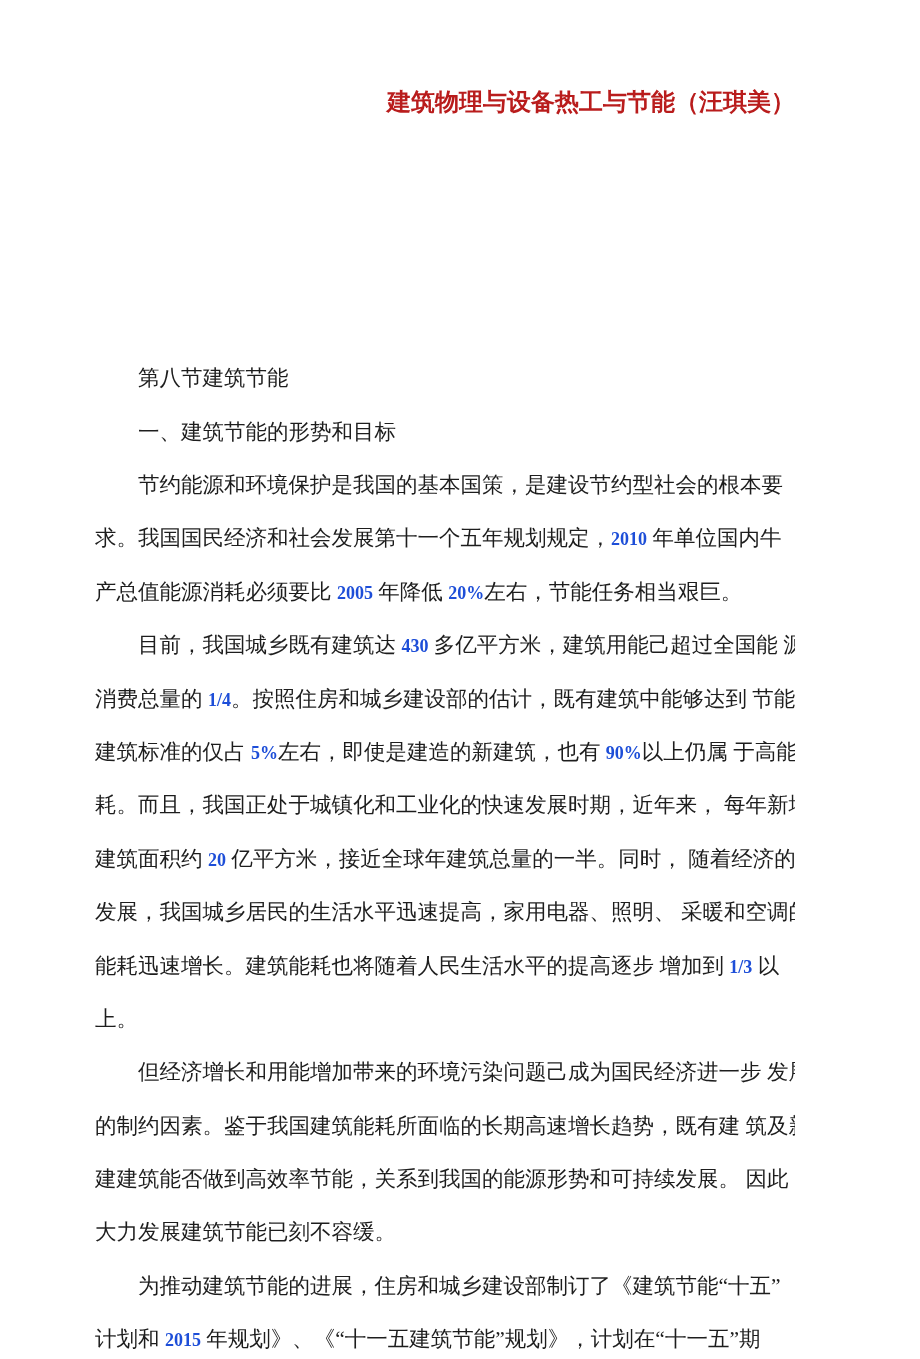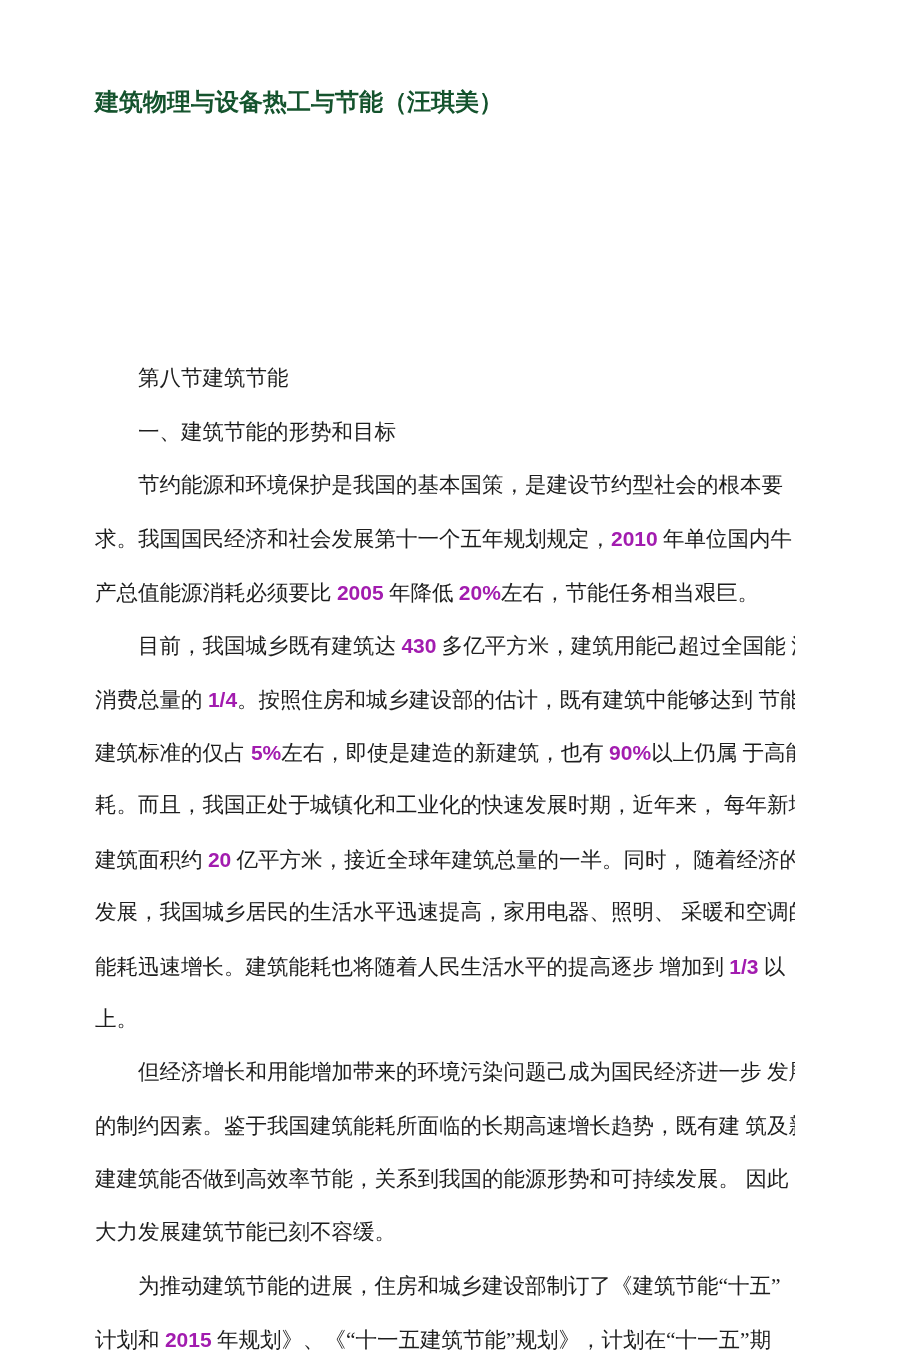--- a/index.html
+++ b/index.html
@@ -16,41 +16,41 @@
     background: #ffffff;
     color: #1d1d1d;
     padding: 88px 125px 0 95px;
     overflow: hidden;
   }
   .doc-title {
     margin: 0 0 75px 0;
     font-size: 24px;
     font-weight: 600;
     line-height: 29px;
-    text-align: left;
-    color: #14532d;
+    text-align: right;
+    color: #b91c1c;
   }
   .doc-body {
     font-size: 21.5px;
     line-height: 53.4px;
     white-space: pre;
     color: #1d1d1d;
   }
   .doc-line {
     height: 53.4px;
     overflow: hidden;
   }
   .doc-line.indent {
     text-indent: 43px;
   }
   .doc-line b {
-    font-family: Liberation Sans, sans-serif;
+    font-family: Liberation Serif, serif;
     font-weight: 700;
-    font-size: 21px;
-    color: #a21caf;
+    font-size: 18px;
+    color: #1d4ed8;
   }
 </style>
 </head>
 <body>
 
 <div class="page">
   <h1 class="doc-title">建筑物理与设备热工与节能（汪琪美）</h1>
   <div class="doc-body">
     
   <div class="doc-line indent">第八节建筑节能</div><div class="doc-line indent">一、建筑节能的形势和目标</div><div class="doc-line indent">节约能源和环境保护是我国的基本国策，是建设节约型社会的根本要</div><div class="doc-line">求。我国国民经济和社会发展第十一个五年规划规定，<b>2010</b> 年单位国内牛</div><div class="doc-line">产总值能源消耗必须要比 <b>2005</b> 年降低 <b>20%</b>左右，节能任务相当艰巨。</div><div class="doc-line indent">目前，我国城乡既有建筑达 <b>430</b> 多亿平方米，建筑用能己超过全国能 源</div><div class="doc-line">消费总量的 <b>1/4</b>。按照住房和城乡建设部的估计，既有建筑中能够达到 节能</div><div class="doc-line">建筑标准的仅占 <b>5%</b>左右，即使是建造的新建筑，也有 <b>90%</b>以上仍属 于高能</div><div class="doc-line">耗。而且，我国正处于城镇化和工业化的快速发展时期，近年来， 每年新增</div><div class="doc-line">建筑面积约 <b>20</b> 亿平方米，接近全球年建筑总量的一半。同时， 随着经济的</div><div class="doc-line">发展，我国城乡居民的生活水平迅速提高，家用电器、照明、 采暖和空调的</div><div class="doc-line">能耗迅速增长。建筑能耗也将随着人民生活水平的提高逐步 增加到 <b>1/3</b> 以</div><div class="doc-line">上。</div><div class="doc-line indent">但经济增长和用能增加带来的环境污染问题己成为国民经济进一步 发展</div><div class="doc-line">的制约因素。鉴于我国建筑能耗所面临的长期高速增长趋势，既有建 筑及新</div><div class="doc-line">建建筑能否做到高效率节能，关系到我国的能源形势和可持续发展。 因此，</div><div class="doc-line">大力发展建筑节能已刻不容缓。</div><div class="doc-line indent">为推动建筑节能的进展，住房和城乡建设部制订了《建筑节能“十五”</div><div class="doc-line">计划和 <b>2015</b> 年规划》、《“十一五建筑节能”规划》，计划在“十一五”期</div></div>

